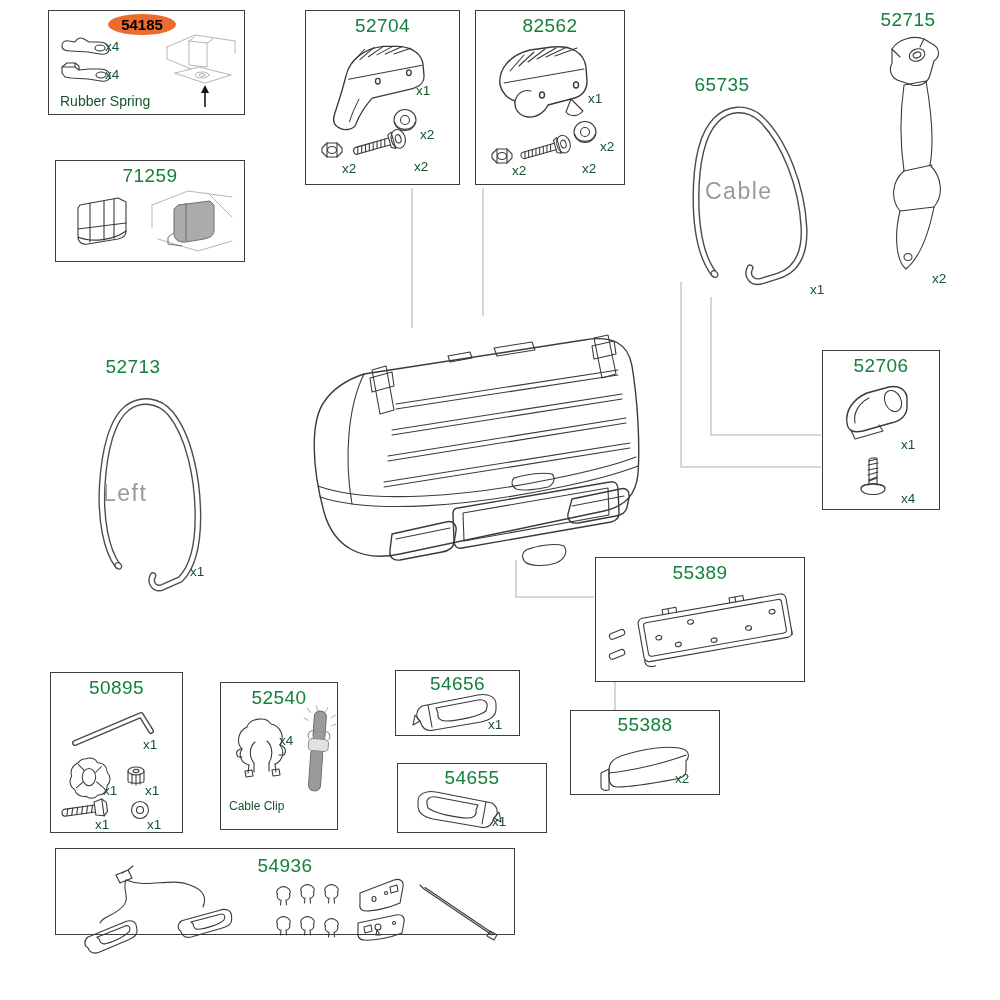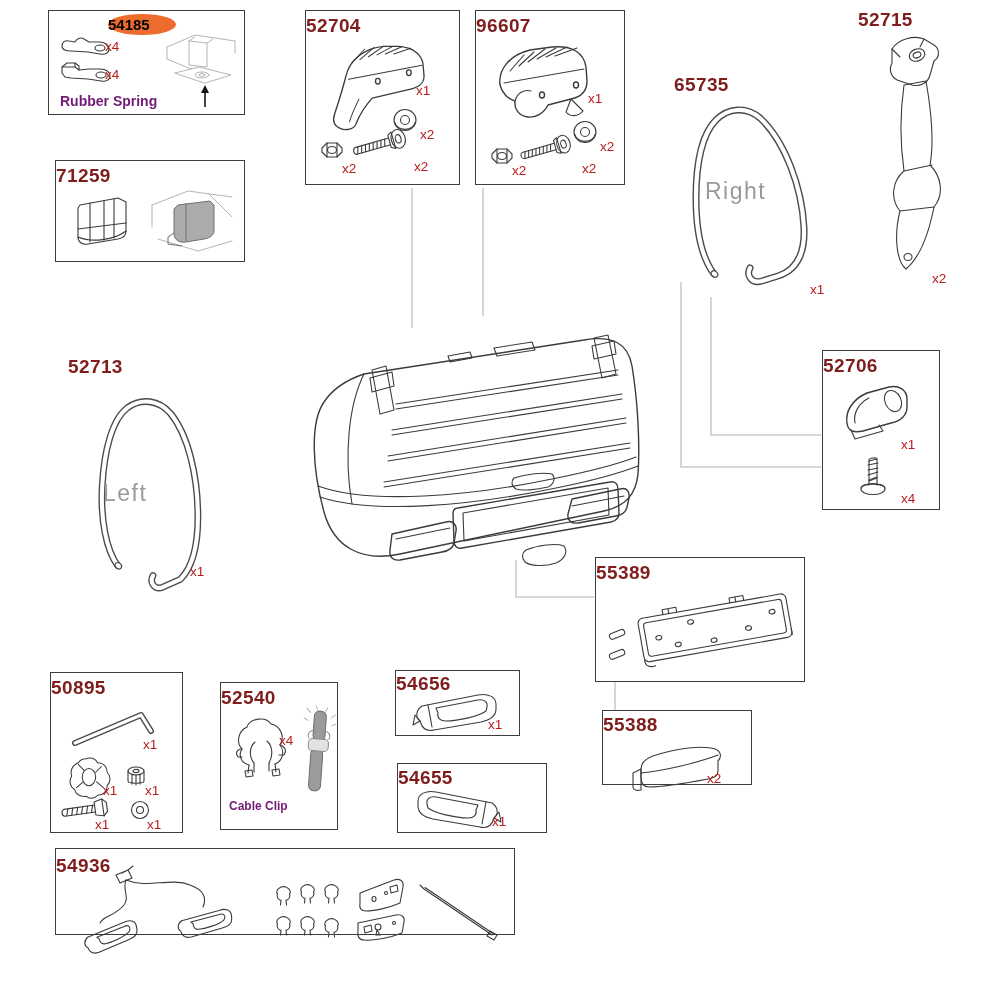--- a/index.html
+++ b/index.html
@@ -1,25 +1,25 @@
 <!DOCTYPE html>
 <html><head>
 <meta charset="utf-8">
 <style>
 *{margin:0;padding:0;box-sizing:border-box}
 html,body{background:#fff}
 body{font-family:"Liberation Sans",sans-serif;color:#000}
 .stage{position:relative;width:1000px;height:1000px;background:#fff;overflow:hidden}
 .box{position:absolute;border:1px solid #3d3d3d;background:transparent}
 .grp{position:absolute}
-.pn{position:absolute;left:0;right:0;top:4px;text-align:left;font-weight:bold;font-size:19px;letter-spacing:.4px;color:#7f1d1d;white-space:nowrap}
-.qty{position:absolute;font-size:13.5px;color:#b91c1c;white-space:nowrap}
-.cap{position:absolute;font-weight:bold;font-size:14px;color:#701a75;white-space:nowrap}
+.pn{position:absolute;left:0;right:0;top:4px;text-align:center;font-weight:normal;font-size:19px;letter-spacing:.4px;color:#15803d;white-space:nowrap}
+.qty{position:absolute;font-size:13.5px;color:#14532d;white-space:nowrap}
+.cap{position:absolute;font-weight:normal;font-size:14px;color:#14532d;white-space:nowrap}
 .side{position:absolute;font-size:23px;color:#9a9a9a;letter-spacing:1.5px;white-space:nowrap}
-.hl{position:absolute;background:#ed6b2c;border-radius:50%;display:flex;align-items:center;font-weight:bold;font-size:15px;color:#000;z-index:2}
+.hl{position:absolute;background:#ed6b2c;border-radius:50%;display:flex;align-items:center;justify-content:center;font-weight:bold;font-size:15px;color:#000;z-index:2}
 svg{position:absolute;overflow:visible}
 .ln{stroke:#3b3b3b;fill:none;stroke-width:1.4;stroke-linecap:round;stroke-linejoin:round}
 .ln2{stroke:#3b3b3b;fill:none;stroke-width:1.1;stroke-linecap:round;stroke-linejoin:round}
 .ctx{stroke:#b5b5b5;fill:none;stroke-width:1;stroke-linecap:round;stroke-linejoin:round}
 .gfill{fill:#ababab;stroke:#6f6f6f;stroke-width:1;stroke-linejoin:round}
 .tube{stroke:#4a4a4a;stroke-width:7;fill:none;stroke-linecap:round;stroke-linejoin:round}
 .tcore{stroke:#fff;stroke-width:4.2;fill:none;stroke-linecap:round;stroke-linejoin:round}
 .conn{stroke:#c9c9c9;stroke-width:1.5;fill:none}
 </style>
 </head>
@@ -124,21 +124,21 @@
       <g class="ln2">
           <path d="M4,9 L9,4 L19,4 L24,9 L24,13 L19,18 L9,18 L4,13 Z"></path>
           <path d="M9,4 L9,18 M19,4 L19,18"></path>
           <ellipse cx="14" cy="11" rx="4.5" ry="3.5"></ellipse>
         </g>
     </svg>
     <span class="qty" style="left:36px;top:150px">x2</span>
   </div>
 
   <div class="box" style="left:475px;top:10px;width:150px;height:175px">
-    <div class="pn">96607</div>
+    <div class="pn">82562</div>
     <svg style="left:8px;top:26px" width="122" height="88" viewBox="0 0 122 88">
       <g class="ln">
         <path d="M16,48 C14,32 26,18 46,13 L68,10 C88,8 100,16 102,30 L103,44 C103,54 97,60 87,62 L64,68 C60,76 52,81 44,80 C35,79 30,72 31,64 C24,62 18,56 16,48 Z"></path>
         <path class="ln2" d="M31,64 C33,56 40,52 47,54 M20,46 L100,32"></path>
         <path class="ln2" d="M26,34 L40,18 M35,29 L50,15 M44,25 L61,12 M53,22 L72,11 M62,20 L83,10 M71,19 L93,11"></path>
         <path class="ln2" d="M87,62 L99,74 C94,80 86,80 82,75 Z"></path>
         <ellipse cx="58" cy="58" rx="2.5" ry="3"></ellipse>
           <ellipse cx="92" cy="48" rx="2.5" ry="3"></ellipse>
       </g>
     </svg>
@@ -171,21 +171,21 @@
     <span class="qty" style="left:36px;top:152px">x2</span>
   </div>
 
   <div class="grp" style="left:660px;top:70px;width:175px;height:245px">
     <div class="pn" style="left:14px;right:auto;width:96px">65735</div>
     <svg style="left:18px;top:32px" width="150" height="205" viewBox="0 0 150 205">
       <path class="tube" d="M36,172 C24,156 18,128 18,96 C18,62 24,32 38,18 C50,6 68,4 82,16 C106,38 124,84 126,126 C127,152 119,168 100,174 L84,179 C74,182 68,174 72,166"></path>
       <path class="tcore" d="M36,172 C24,156 18,128 18,96 C18,62 24,32 38,18 C50,6 68,4 82,16 C106,38 124,84 126,126 C127,152 119,168 100,174 L84,179 C74,182 68,174 72,166"></path>
       <ellipse cx="36.5" cy="172" rx="3.6" ry="2.8" transform="rotate(40 36.5 172)" fill="#fff" stroke="#4a4a4a" stroke-width="1.2"></ellipse>
     </svg>
-    <div class="side" style="left:45px;top:108px">Right</div>
+    <div class="side" style="left:45px;top:108px">Cable</div>
     <span class="qty" style="left:150px;top:212px">x1</span>
   </div>
 
   <div class="grp" style="left:858px;top:5px;width:125px;height:290px">
     <div class="pn" style="left:0;right:auto;width:100px">52715</div>
     <svg style="left:12px;top:26px" width="95" height="250" viewBox="0 0 95 250">
       <g class="ln2">
         <path d="M22,18 C28,8 44,4 54,8 L64,14 C70,18 70,26 64,30 L60,44 C58,52 50,56 42,54 L30,50 C22,48 18,40 22,32 Z"></path>
         <ellipse cx="47" cy="24" rx="8" ry="6" transform="rotate(-20 47 24)"></ellipse>
           <ellipse cx="47" cy="24" rx="4" ry="2.8" transform="rotate(-20 47 24)"></ellipse>
@@ -363,21 +363,21 @@
     <svg style="left:12px;top:24px" width="96" height="42" viewBox="0 0 96 42">
       <g class="ln2" transform="translate(96,0) scale(-1,1)">
         <path d="M12,30 C7,26 8,19 14,15 L70,4 C80,2 88,6 88,13 L88,18 C88,25 82,29 73,31 L26,39 C18,41 14,37 12,30 Z"></path>
         <path d="M28,17 L70,9 C76,8 80,11 79,16 L78,20 C72,25 50,30 38,30 C32,30 29,27 30,22 Z"></path>
         <path d="M12,30 L5,34 L7,24 Z M20,14 L24,36"></path>
       </g>
     </svg>
     <span class="qty" style="left:94px;top:50px">x1</span>
   </div>
 
-  <div class="box" style="left:602px;top:710px;width:150px;height:75px">
+  <div class="box" style="left:570px;top:710px;width:150px;height:85px">
     <div class="pn" style="top:3px">55388</div>
     <svg style="left:26px;top:26px" width="96" height="54" viewBox="0 0 96 54">
       <g class="ln2">
         <path d="M12,32 C12,26 16,22 24,19 C48,11 74,8 86,12 C92,14 93,20 89,24 L89,34 C89,38 85,41 79,42 C58,46 32,50 20,50 C14,50 12,46 12,40 Z"></path>
         <path d="M12,36 C34,34 68,26 89,18"></path>
         <path d="M12,32 L4,36 L4,50 C4,53 8,54 12,53 Z"></path>
       </g>
     </svg>
     <span class="qty" style="left:104px;top:60px">x2</span>
   </div>

